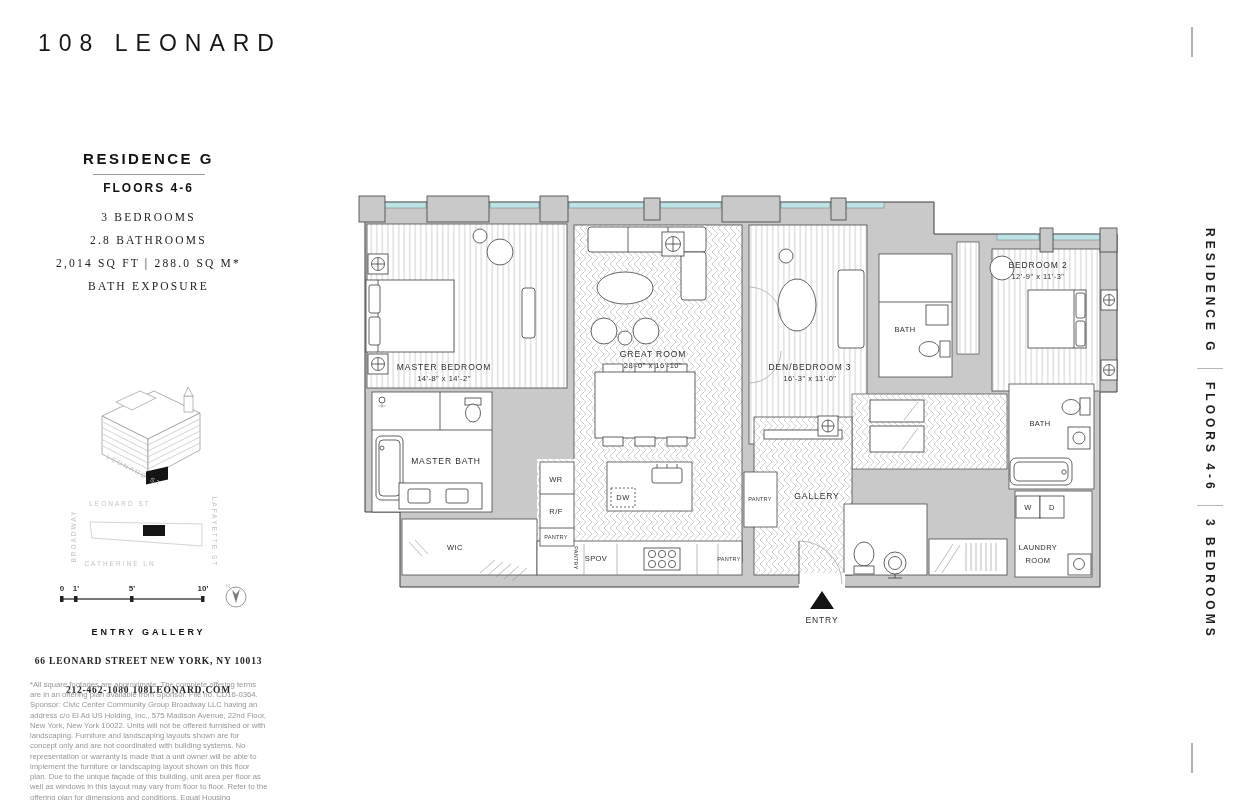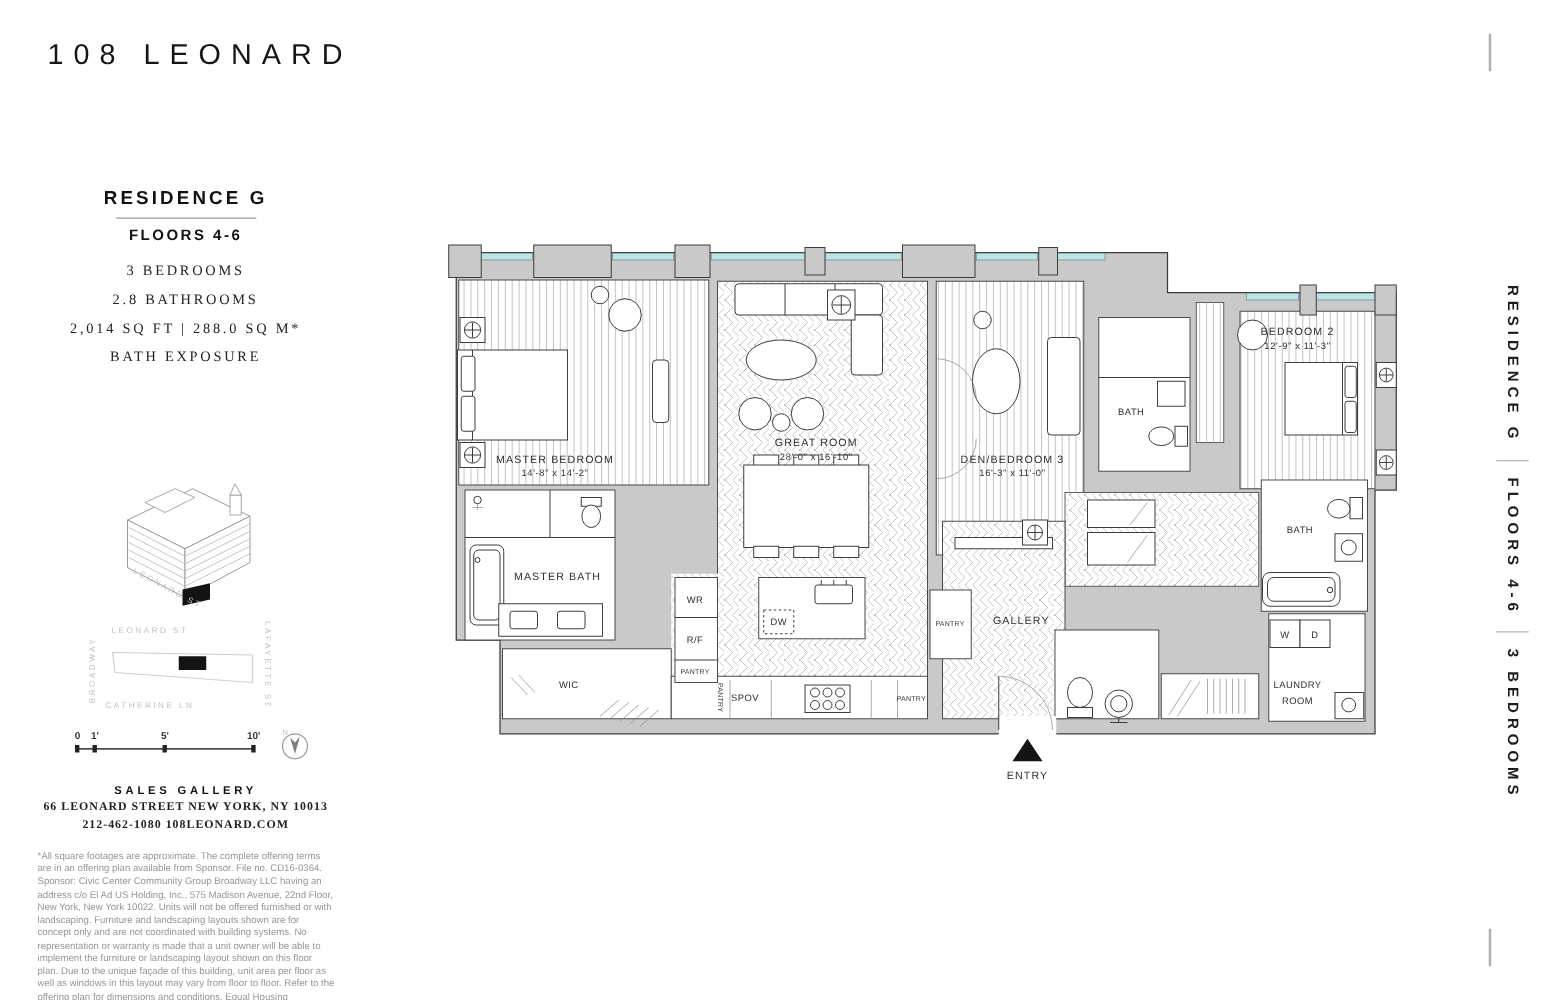--- a/index.html
+++ b/index.html
@@ -16,21 +16,21 @@
   #res-rule{width:112px;height:1px;background:#9a9a9a;margin:7px auto 6px auto;}
   #res-floors{font-size:12px;font-weight:700;letter-spacing:2px;color:#111;}
   .spec{font-family:"Liberation Serif",serif;font-size:11.5px;letter-spacing:2.2px;
         color:#222;margin-top:11px;}
   #specs{margin-top:16px;}
 
   
   #sales{left:30px;top:627px;width:237px;text-align:center;}
   #sales-title{font-size:9px;font-weight:700;letter-spacing:3px;color:#111;}
   .sales-line{font-family:"Liberation Serif",serif;font-size:9.5px;letter-spacing:0.8px;
-              color:#222;margin-top:4px;font-weight:600;}
+              color:#222;margin-top:19px;font-weight:600;}
 
   
   #disclaimer{left:30px;top:680px;width:238px;font-size:7.7px;line-height:1.33;
               color:#969696;text-align:left;}
 
   
   #rail{right:14px;top:228px;display:flex;flex-direction:column;align-items:center;gap:13px;}
   .rail-item{writing-mode:vertical-rl;font-size:12px;font-weight:700;letter-spacing:4px;color:#1c1c1c;}
   .rail-div{width:26px;height:1px;background:#b5b5b5;}
 
@@ -126,21 +126,21 @@
   <rect x="74" y="16" width="3.5" height="6" fill="#222"></rect>
   <rect x="145" y="16" width="3.5" height="6" fill="#222"></rect>
   <g>
     <text x="170" y="8" fill="#bdbdbd" font-size="6">N</text>
     <circle cx="180" cy="17" r="10" fill="none" stroke="#9a9a9a" stroke-width="1"></circle>
     <path d="M180,23 L176,10 L180,14 L184,9 Z" fill="#7c7c7c"></path>
   </g>
 </svg>
 
 <div class="abs" id="sales">
-  <div id="sales-title">SALES GALLERY</div>
+  <div id="sales-title">ENTRY GALLERY</div>
   <div class="sales-line">66 LEONARD STREET   NEW YORK, NY 10013</div>
   <div class="sales-line">212-462-1080   108LEONARD.COM</div>
 </div>
 
 <div class="abs" id="disclaimer">*All square footages are approximate. The complete offering terms are in an offering plan available from Sponsor. File no. CD16-0364. Sponsor: Civic Center Community Group Broadway LLC having an address c/o El Ad US Holding, Inc., 575 Madison Avenue, 22nd Floor, New York, New York 10022. Units will not be offered furnished or with landscaping. Furniture and landscaping layouts shown are for concept only and are not coordinated with building systems. No representation or warranty is made that a unit owner will be able to implement the furniture or landscaping layout shown on this floor plan. Due to the unique façade of this building, unit area per floor as well as windows in this layout may vary from floor to floor. Refer to the offering plan for dimensions and conditions. Equal Housing Opportunity. DBOX</div>
 
 <div class="abs" id="rail">
   <span class="rail-item">RESIDENCE G</span>
   <span class="rail-div"></span>
   <span class="rail-item">FLOORS 4-6</span>

